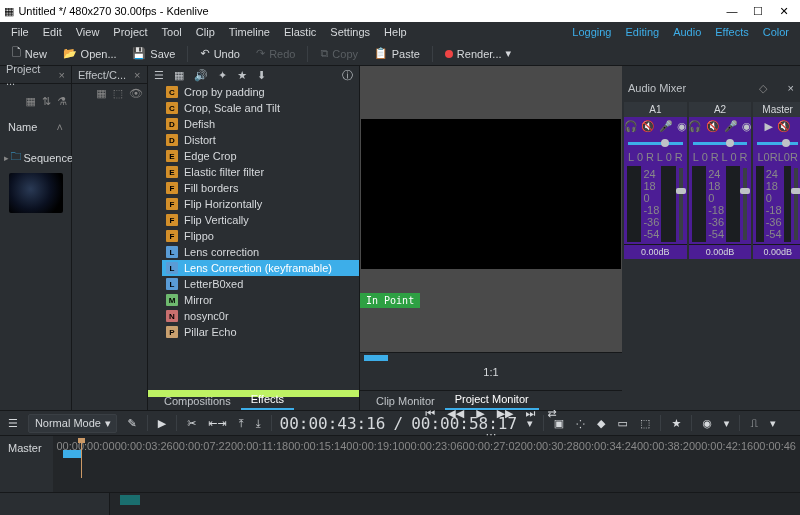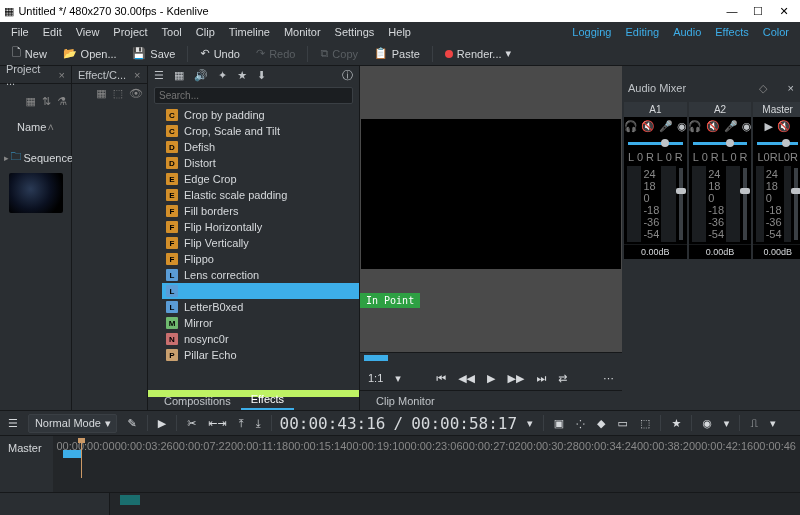--- a/index.html
+++ b/index.html
@@ -17,21 +17,21 @@
 .tb-btn.disabled { color: #5a5f63; }
 .tb-sep { width: 1px; height: 16px; background: #3a3f44; margin: 0 2px; }
 .red-dot { width: 8px; height: 8px; background: #e44; border-radius: 50%; display: inline-block; }
 .main { display: flex; height: 344px; }
 .panel { background: #2a2e32; border-right: 1px solid #16181a; display: flex; flex-direction: column; }
 .panel-tab { height: 18px; display: flex; align-items: center; padding: 0 6px; font-size: 10px; color: #bfc3c7; background: #2a2e32; border-bottom: 1px solid #16181a; gap: 4px; }
 .panel-tab .x { margin-left: 4px; color: #888; }
 .project-bin { width: 72px; gap: 8px; }
 .bin-tools { height: 18px; display: flex; align-items: center; justify-content: flex-end; gap: 6px; padding: 0 4px; }
 .bin-tools span { color: #888; }
-.bin-header { display: flex; align-items: center; padding: 3px 17px; color: #d6d9dc; }
+.bin-header { display: flex; align-items: center; padding: 3px 8px; color: #d6d9dc; }
 .bin-header .sort { margin-left: auto; color: #888; }
 .bin-tree { padding: 2px 4px; }
 .tree-item { display: flex; align-items: center; gap: 2px; color: #d6d9dc; padding: 2px 0; }
 .tree-caret { color: #888; font-size: 9px; }
 .folder-ico { color: #3daee9; }
 .thumb { width: 54px; height: 40px; background: #000; margin: 4px auto; border-radius: 2px; background: radial-gradient(circle at 40% 40%, #2a3a55 0%, #0a1020 50%, #000 80%); }
 .effects-col { width: 76px; }
 .effects-mid { width: 212px; }
 .eff-toolbar { height: 18px; display: flex; align-items: center; padding: 0 6px; gap: 10px; color: #bfc3c7; }
 .eff-toolbar .info { margin-left: auto; }
@@ -45,29 +45,29 @@
 .eff-letter.L { background: #5a9cd6; } .eff-letter.M { background: #6fba6f; } .eff-letter.N { background: #c96f6f; } .eff-letter.P { background: #c9a06f; }
 .eff-tabs { height: 20px; display: flex; align-items: flex-end; padding-left: 6px; gap: 0; border-top: 7px solid #bef264; }
 .eff-tab { padding: 3px 10px; color: #bfc3c7; }
 .eff-tab.active { border-bottom: 2px solid #3daee9; color: #fff; }
 .monitor { flex: 1; background: #4a4a4a; display: flex; flex-direction: column; position: relative; }
 .mon-vid-area { flex: 1; position: relative; display: flex; align-items: center; justify-content: center; }
 .mon-black { background: #000; width: 260px; height: 150px; margin-top: -30px; }
 .in-point { position: absolute; left: 0; bottom: 44px; background: #2ea043; color: #fff; padding: 2px 6px; font-size: 10px; font-family: monospace; }
 .mon-ruler { height: 14px; background: #2a2e32; border-top: 1px solid #16181a; position: relative; }
 .mon-ruler-blue { position: absolute; left: 4px; top: 2px; width: 24px; height: 6px; background: #3daee9; }
-.mon-controls { height: 24px; background: #2a2e32; display: flex; align-items: center; padding: 0 6px; gap: 8px; }
+.mon-controls { height: 24px; background: #2a2e32; display: flex; align-items: center; padding: 0 6px; gap: 8px; flex-direction: column; }
 .mon-btn { color: #d6d9dc; padding: 0 2px; }
 .mon-controls .center { margin: 0 auto; display: flex; gap: 8px; align-items: center; }
 .mon-tabs { height: 20px; background: #2a2e32; display: flex; align-items: flex-end; padding-left: 6px; border-top: 1px solid #16181a; }
 .mixer { width: 178px; background: #2a2e32; display: flex; flex-direction: column; }
 .mixer-header { height: 18px; display: flex; padding: 0 6px; color: #bfc3c7; gap: 20px; margin-top: 16px; }
 .mixer-header .sp { margin-left: auto; color: #888; }
 .mixer-chs { display: flex; gap: 2px; padding: 2px; }
-.mixer-ch { flex: 1; background: #000000; display: flex; flex-direction: column; }
+.mixer-ch { flex: 1; background: #4c1d95; display: flex; flex-direction: column; }
 .ch-label { text-align: center; padding: 2px 0; color: #d6d9dc; background: #31363b; font-size: 10px; }
 .ch-icons { display: flex; justify-content: center; gap: 4px; padding: 3px 0; color: #bfc3c7; font-size: 9px; }
 .ch-slider { height: 10px; position: relative; margin: 2px 4px; }
 .ch-slider-track { height: 3px; background: #3daee9; position: absolute; top: 4px; left: 0; right: 0; }
 .ch-slider-thumb { width: 8px; height: 8px; background: #bfc3c7; border-radius: 50%; position: absolute; top: 1px; left: 60%; }
 .ch-lr { display: flex; justify-content: space-between; padding: 1px 4px; font-size: 8px; color: #888; }
 .ch-meters { flex: 1; display: flex; gap: 2px; padding: 2px 3px; position: relative; }
 .meter { flex: 1; background: #1b1e21; position: relative; }
 .meter-scale { display: flex; flex-direction: column; justify-content: space-between; font-size: 7px; color: #888; padding: 2px 0; }
 .vslider { width: 4px; background: #3a3f44; position: relative; margin: 2px 1px; }
@@ -105,21 +105,21 @@
 </div>
 
 <div class="menubar">
   <span class="menu-item">File</span>
   <span class="menu-item">Edit</span>
   <span class="menu-item">View</span>
   <span class="menu-item">Project</span>
   <span class="menu-item">Tool</span>
   <span class="menu-item">Clip</span>
   <span class="menu-item">Timeline</span>
-  <span class="menu-item">Monitor</span>
+  <span class="menu-item">Elastic</span>
   <span class="menu-item">Settings</span>
   <span class="menu-item">Help</span>
   <div class="menubar-right">
     <span class="menu-item">Logging</span>
     <span class="menu-item">Editing</span>
     <span class="menu-item">Audio</span>
     <span class="menu-item">Effects</span>
     <span class="menu-item">Color</span>
   </div>
 </div>
@@ -204,23 +204,20 @@
   <div class="panel effects-mid">
     <div class="eff-toolbar">
       <span>☰</span>
       <span>▦</span>
       <span>🔊</span>
       <span>✦</span>
       <span>★</span>
       <span>⬇</span>
       <span class="info">ⓘ</span>
     </div>
-    <div class="search-row">
-      <input placeholder="Search..." style="">
-    </div>
     <div class="eff-list" id="eff-list">
         <div class="eff-row">
           <span class="eff-letter C">C</span>
           <span>Crop by padding</span>
         </div>
         <div class="eff-row">
           <span class="eff-letter C">C</span>
           <span>Crop, Scale and Tilt</span>
         </div>
         <div class="eff-row">
@@ -230,21 +227,21 @@
         <div class="eff-row">
           <span class="eff-letter D">D</span>
           <span>Distort</span>
         </div>
         <div class="eff-row">
           <span class="eff-letter E">E</span>
           <span>Edge Crop</span>
         </div>
         <div class="eff-row">
           <span class="eff-letter E">E</span>
-          <span>Elastic scale padding</span>
+          <span>Elastic filter filter</span>
         </div>
         <div class="eff-row">
           <span class="eff-letter F">F</span>
           <span>Fill borders</span>
         </div>
         <div class="eff-row">
           <span class="eff-letter F">F</span>
           <span>Flip Horizontally</span>
         </div>
         <div class="eff-row">
@@ -254,20 +251,21 @@
         <div class="eff-row">
           <span class="eff-letter F">F</span>
           <span>Flippo</span>
         </div>
         <div class="eff-row">
           <span class="eff-letter L">L</span>
           <span>Lens correction</span>
         </div>
         <div class="eff-row sel">
           <span class="eff-letter L">L</span>
+          <span>Lens Correction  (keyframable)</span>
         </div>
         <div class="eff-row">
           <span class="eff-letter L">L</span>
           <span>LetterB0xed</span>
         </div>
         <div class="eff-row">
           <span class="eff-letter M">M</span>
           <span>Mirror</span>
         </div>
         <div class="eff-row">
@@ -301,20 +299,21 @@
         <span class="mon-btn">◀◀</span>
         <span class="mon-btn">▶</span>
         <span class="mon-btn">▶▶</span>
         <span class="mon-btn">⏭</span>
         <span class="mon-btn">⇄</span>
       </div>
       <span class="mon-btn">⋯</span>
     </div>
     <div class="mon-tabs eff-tabs">
       <span class="eff-tab">Clip Monitor</span>
+      <span class="eff-tab active">Project Monitor</span>
     </div>
   </div>
 
   <div class="mixer">
     <div class="mixer-header">
         <span>Audio Mixer</span>
         <span class="sp">◇</span>
         <span>×</span>
       </div>
     <div class="mixer-chs" id="mixer-chs">

